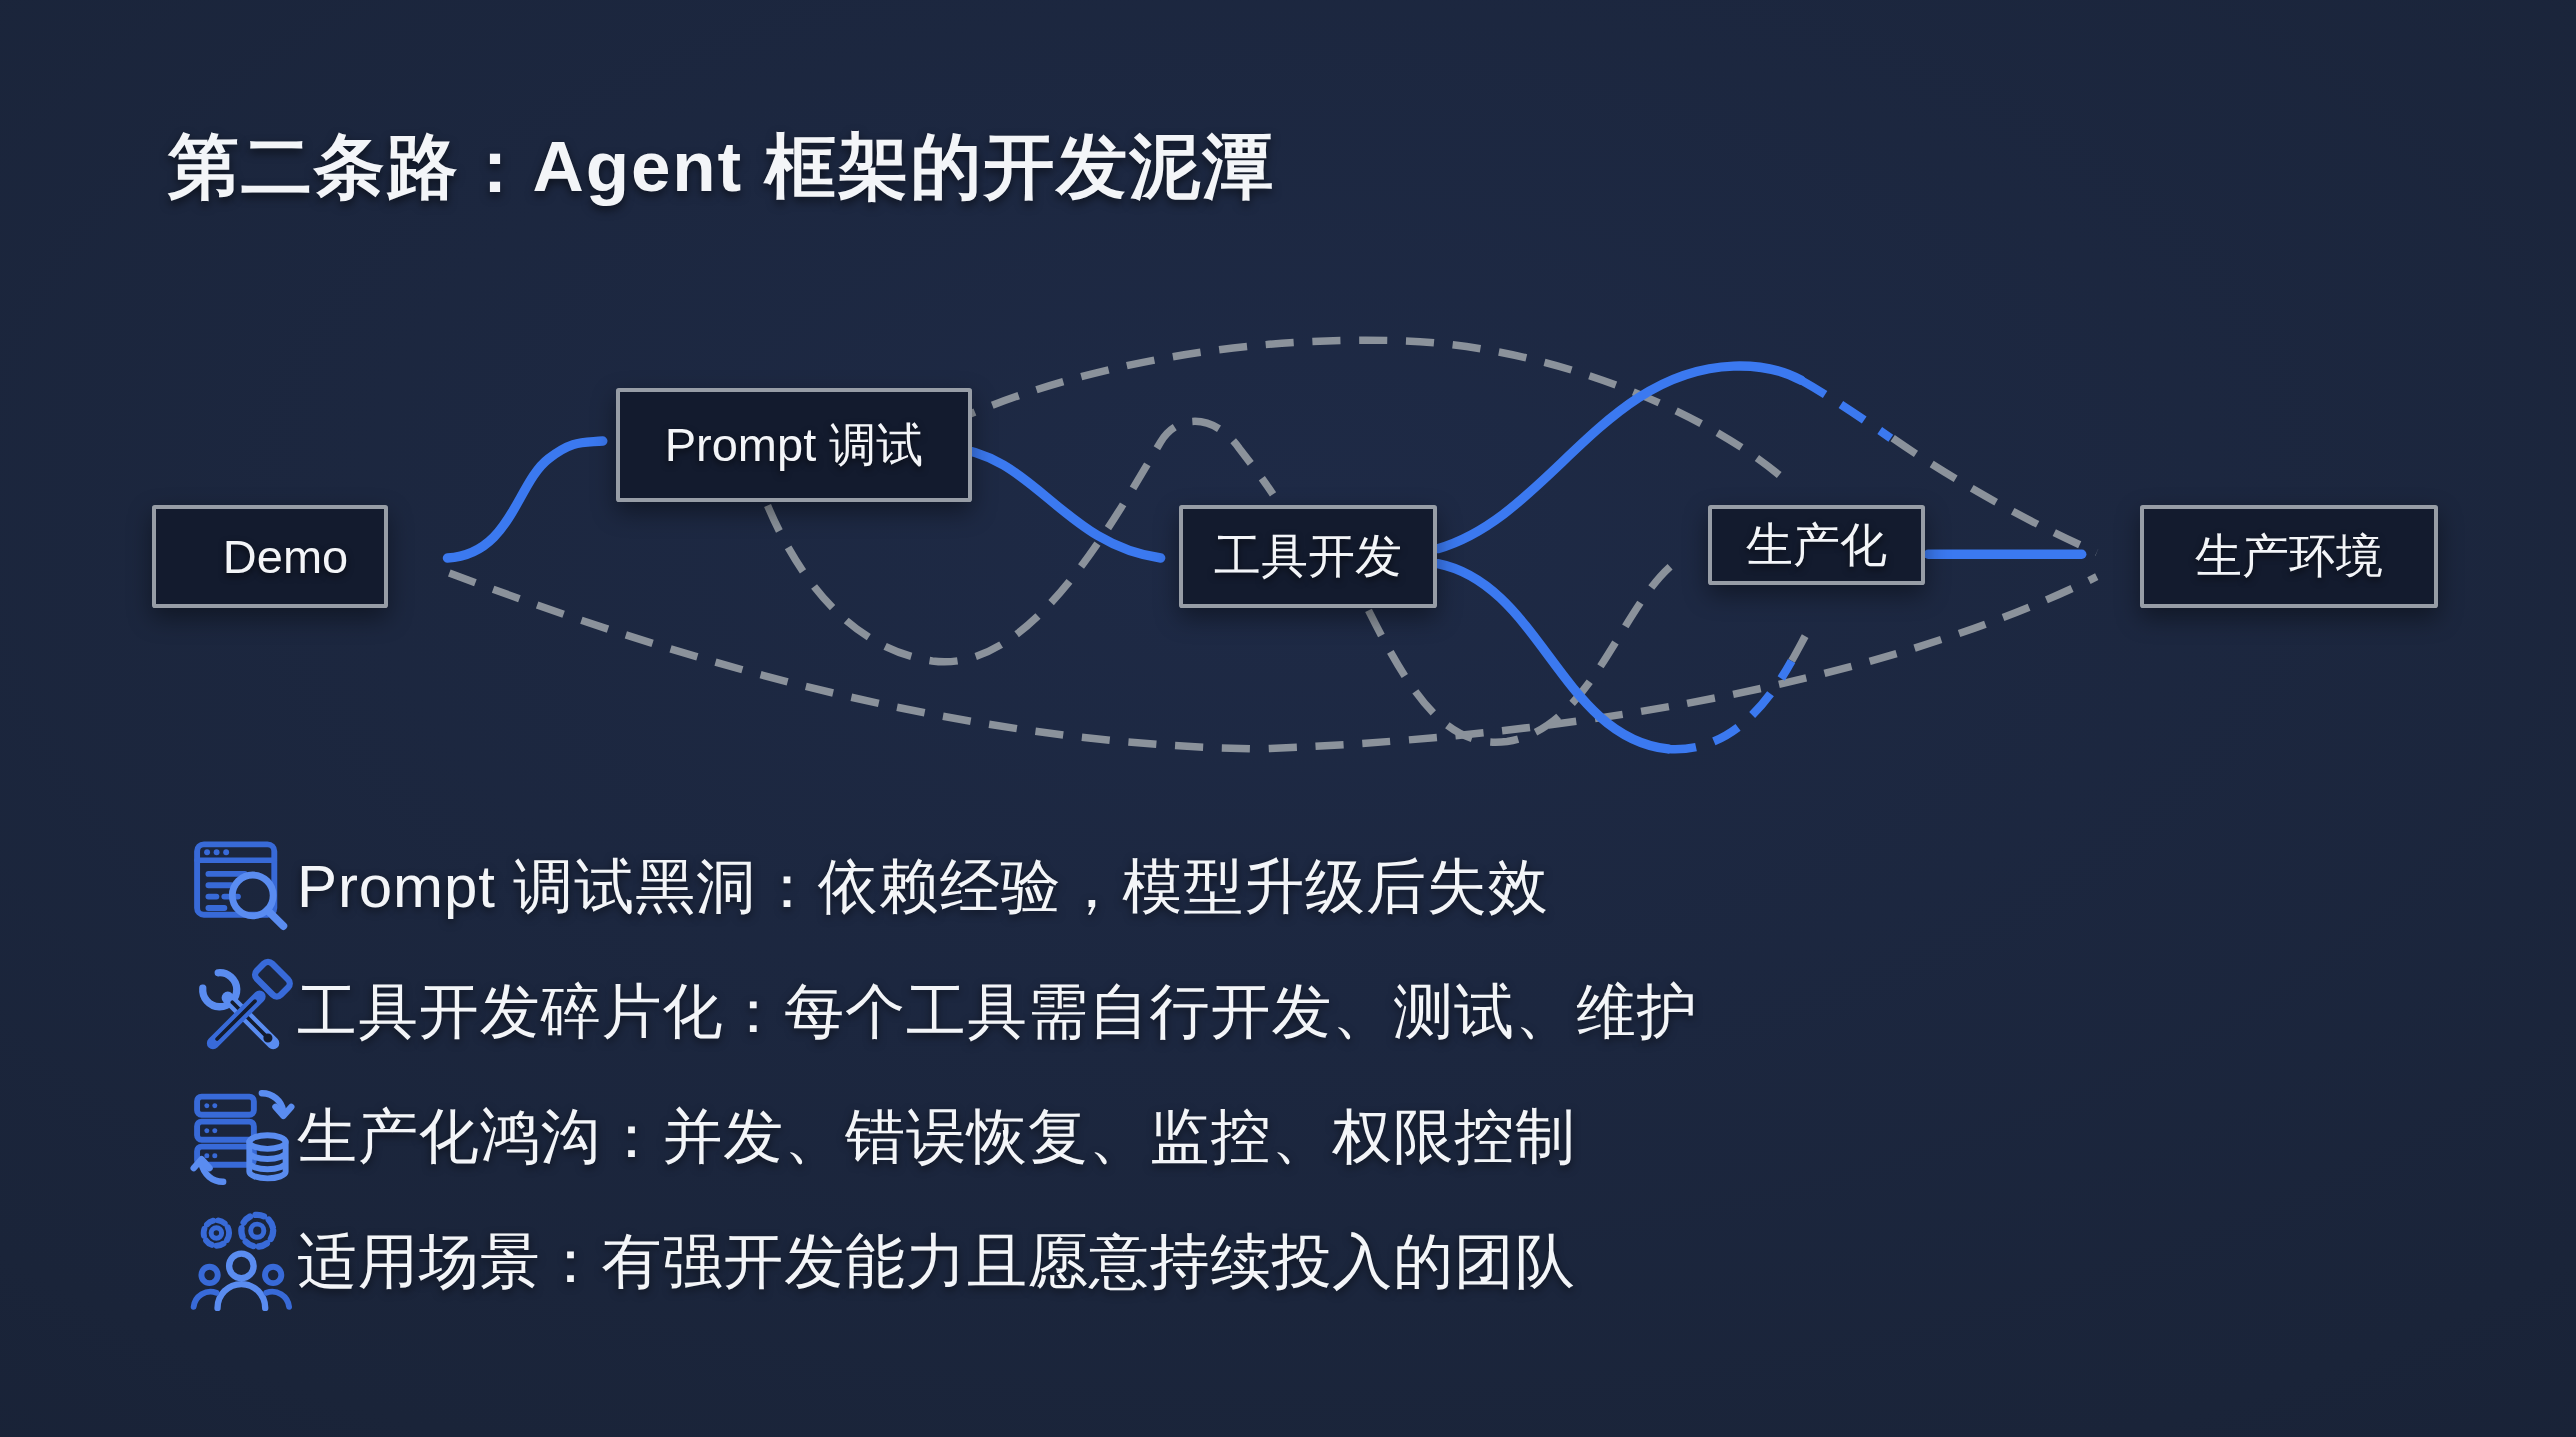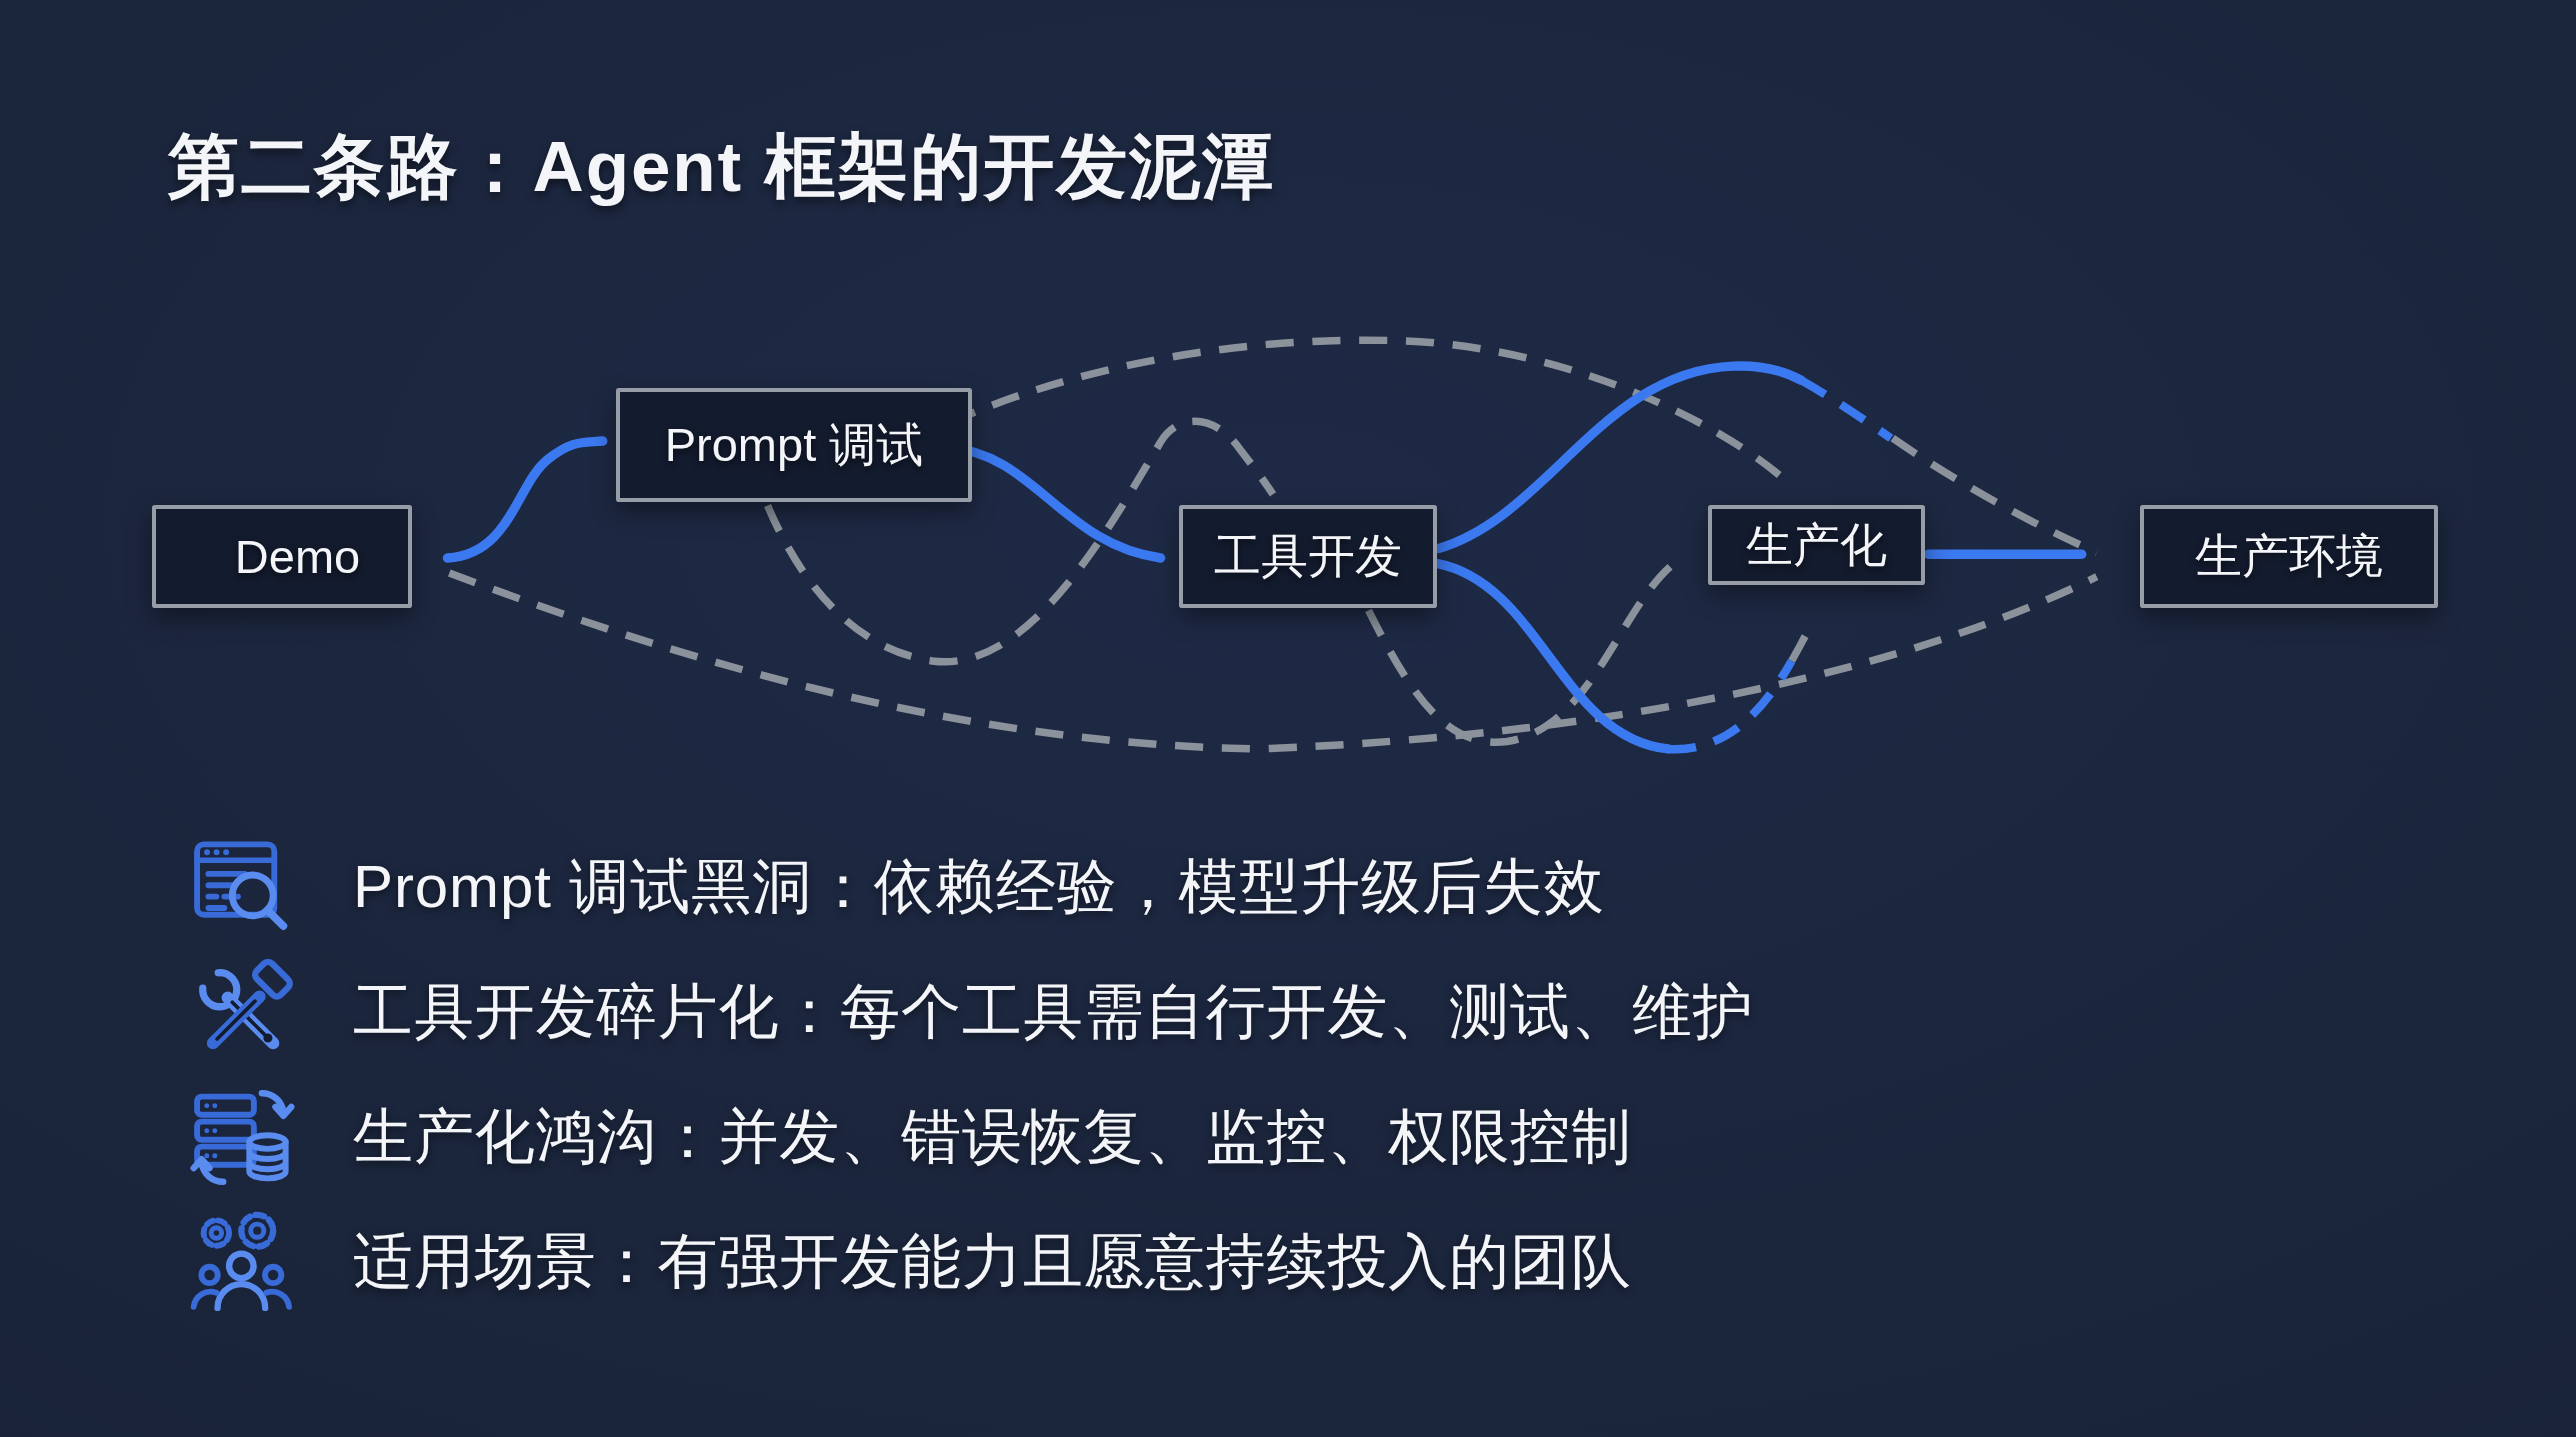--- a/index.html
+++ b/index.html
@@ -41,31 +41,31 @@
     background:var(--box-fill);
     border:4.7px solid var(--box-border);
     border-radius:2.8px;
     display:flex;align-items:center;justify-content:center;
     box-shadow:0 9.4px 24px rgba(0,0,0,.4);
   }
   .node span{
     font-size:47px;font-weight:500;color:var(--text);white-space:nowrap;
     text-shadow:0 2.8px 7.5px rgba(0,0,0,.6);
   }
-  .node-demo{left:152px;top:505px;width:260px;height:103px;padding-left:31px;}
+  .node-demo{left:152px;top:505px;width:236px;height:103px;padding-left:31px;}
   .node-prompt{left:616px;top:388px;width:356px;height:114px;}
   .node-tools{left:1179px;top:505px;width:258px;height:103px;}
   .node-prod{left:1708px;top:505px;width:217px;height:80px;}
   .node-prodenv{left:2129px;top:505px;width:298px;height:103px;margin-left:11px;}
   .bullets{position:absolute;left:187px;top:825px;width:2209px;}
   .bullet{height:125px;display:flex;align-items:center;}
   .bicon{width:110px;height:110px;flex:0 0 110px;display:flex;align-items:center;justify-content:center;}
   .bicon svg{width:109px;height:109px;}
   .btext{
-    margin-left:56px;font-size:60px;font-weight:500;color:var(--text);
+    font-size:60px;font-weight:500;color:var(--text);
     white-space:nowrap;letter-spacing:0.9px;
     text-shadow:0 2.8px 8.4px rgba(0,0,0,.55);
   }
   .ic-main{stroke:var(--icon-blue);}
   .ic-light{stroke:var(--icon-blue-light);}
   .ic-fill{fill:var(--icon-blue);}
   .ic-bg{stroke:var(--box-fill);}
 </style>
 </head>
 <body>

